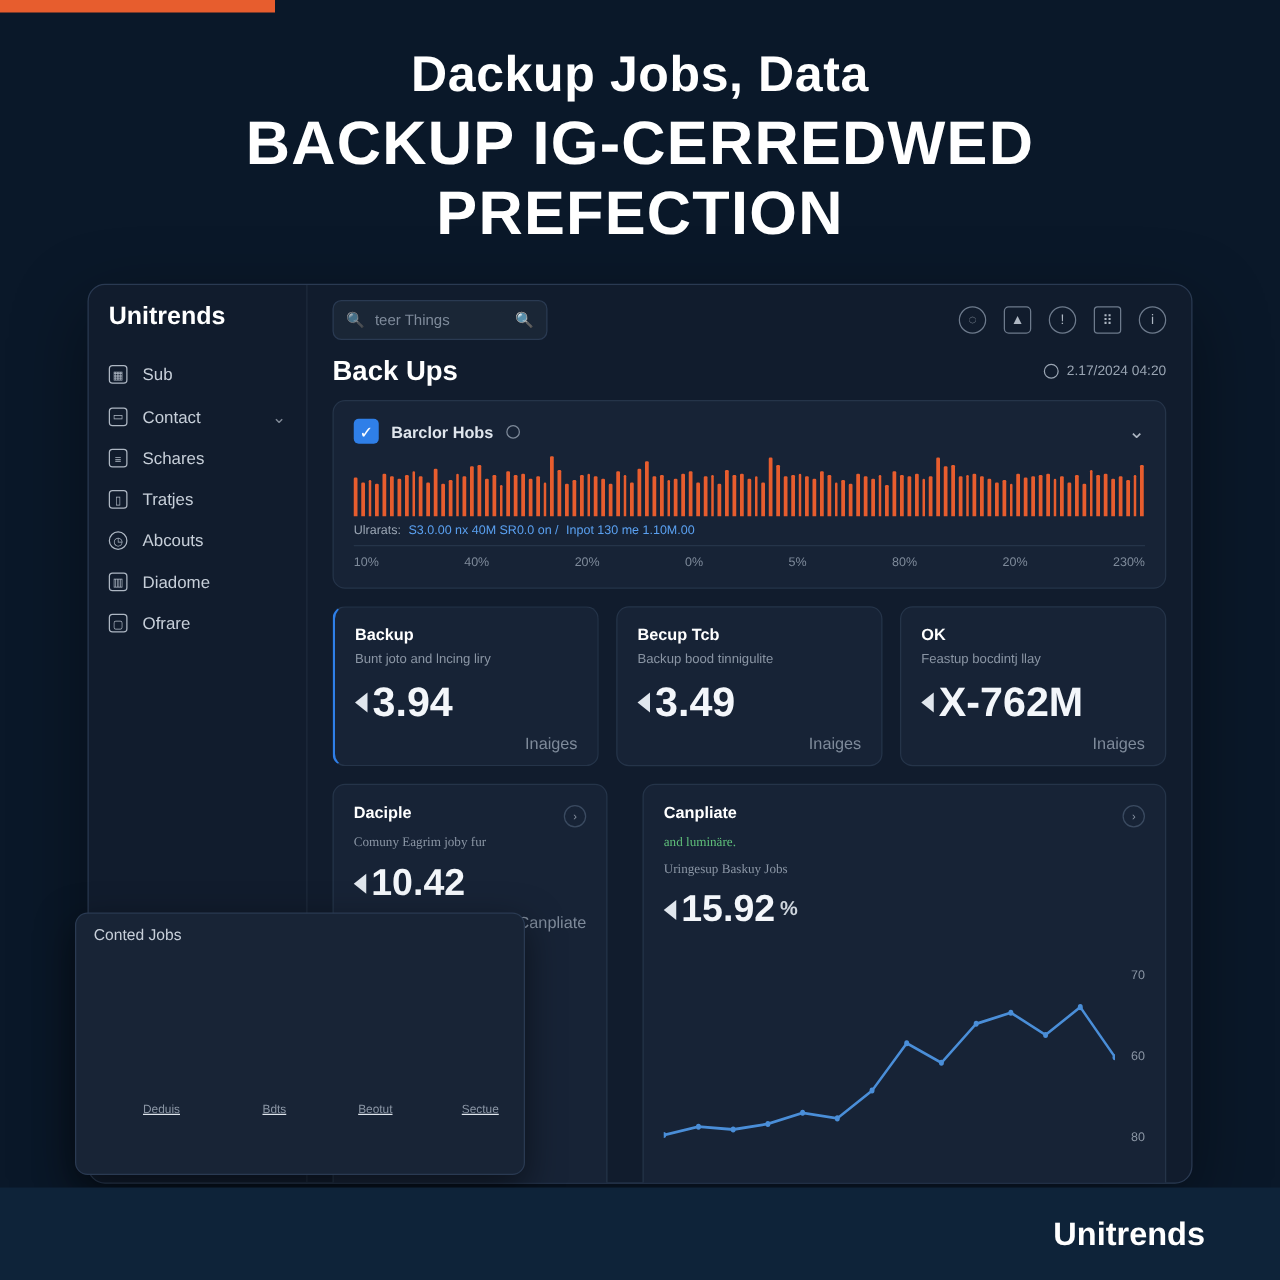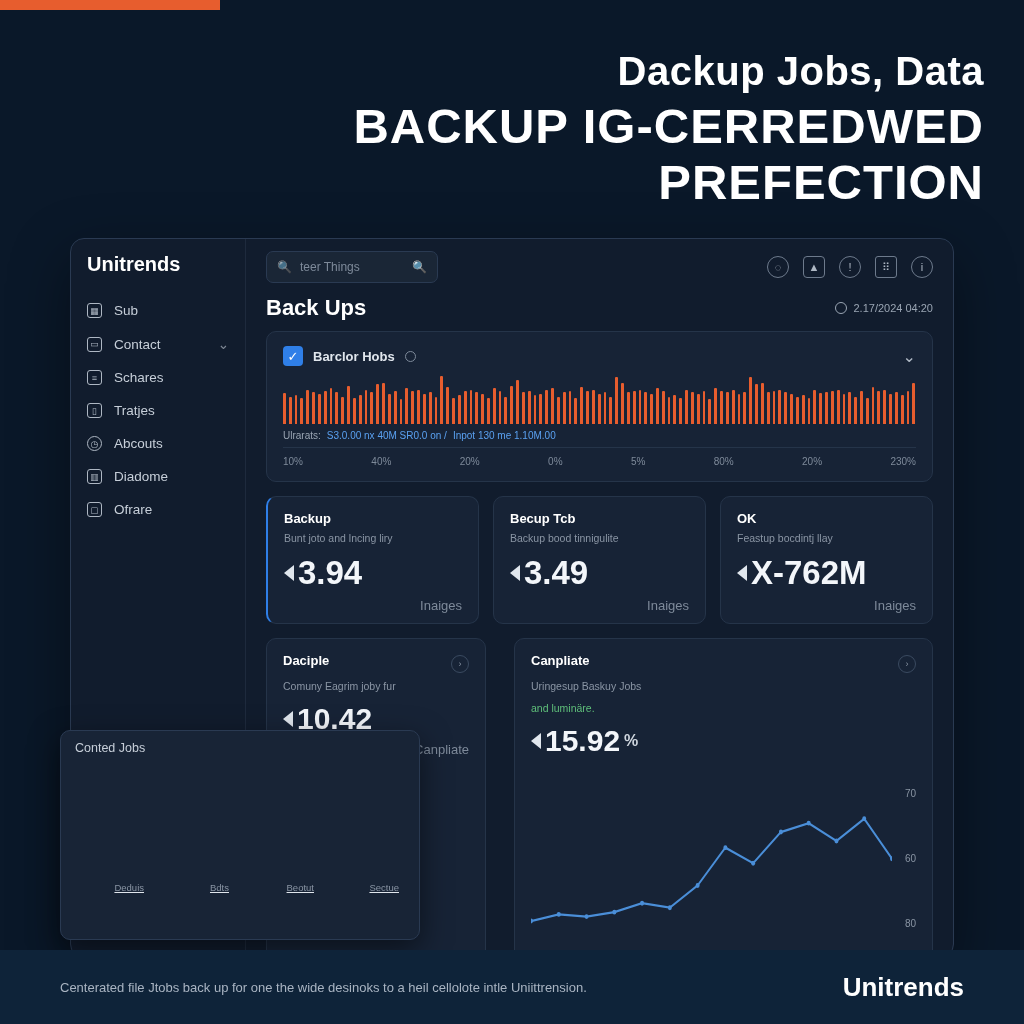--- a/index.html
+++ b/index.html
@@ -5,23 +5,22 @@
 * { margin: 0; padding: 0; box-sizing: border-box; }
 html, body { width: 1024px; height: 1024px; overflow: hidden; }
 body {
   background: #0a1829;
   font-family: -apple-system, BlinkMacSystemFont, "Segoe UI", Arial, sans-serif;
   color: #e0e6ed;
   position: relative;
 }
 .top-bar { position: absolute; top: 0; left: 0; width: 220px; height: 10px; background: #e75d2e; }
 .hero {
-  text-align: right;
+  text-align: center;
   padding: 38px 40px 28px;
-  margin-top: 11px;
 }
 .hero-line1 { font-size: 40px; font-weight: 600; color: #fff; letter-spacing: 0.5px; }
 .hero-line2 { font-size: 49px; font-weight: 700; color: #fff; letter-spacing: 1px; margin-top: 4px; }
 
 .app-window {
   margin: 0 70px;
   background: #111c2d;
   border: 1px solid #2a3a52;
   border-radius: 14px;
   height: 720px;
@@ -108,21 +107,21 @@
 .tri { width:0;height:0;border-top:8px solid transparent;border-bottom:8px solid transparent;border-right:10px solid #e0e6ed;display:inline-block;}
 .card-foot { text-align: right; font-size: 13px; color: #7e8a9a; margin-top: 6px; }
 
 .row2 { display: grid; grid-template-columns: 220px 1fr; gap: 28px; margin-top: 14px; flex:1; }
 .card2 {
   background: #172336; border: 1px solid #253449; border-radius: 10px;
   padding: 14px 16px; position: relative;
 }
 .card2-head { display: flex; justify-content: space-between; align-items: center; }
 .more { width: 18px; height: 18px; border:1px solid #3a4a60;border-radius:50%;display:inline-flex;align-items:center;justify-content:center;color:#8a95a4;font-size:9px;cursor:pointer;}
-.card2-sub { font-size: 10.5px; color: #8a95a4; margin: 6px 0 10px; }
+.card2-sub { font-size: 10.5px; color: #8a95a4; margin: 6px 0 10px; font-family: Liberation Serif, serif; }
 .card2-sub.green{color:#5fbf7a;}
 .card2-val { font-size: 30px; font-weight: 700; color: #f3f6fa; display:flex;align-items:center;gap:4px;}
 .pct { font-size: 16px; font-weight: 600; color:#cfd6de; }
 
 .overlay-chart {
   position: absolute;
   left: 60px; bottom: 84px;
   width: 360px; height: 210px;
   background: #182436; border: 1px solid #2a3a52; border-radius: 10px;
   padding: 10px 14px 32px;
@@ -393,22 +392,22 @@
               <span>10.42</span>
             </div>
           <div class="card-foot">Canpliate</div>
         </div>
 
         <div class="card2">
           <div class="card2-head">
             <span class="card-title">Canpliate</span>
             <span class="more">›</span>
           </div>
+          <div class="card2-sub green">and luminäre.</div>
           <div class="card2-sub">Uringesup Baskuy Jobs</div>
-          <div class="card2-sub green">and luminäre.</div>
           <div class="card2-val">
               <span class="tri"></span>
               <span>15.92</span>
               <span class="pct">%</span>
             </div>
           <div class="line-chart">
             <span class="ly" style="top:30px">70</span>
             <span class="ly" style="top:95px">60</span>
             <span class="ly" style="top:160px">80</span>
             <svg class="line" viewBox="0 0 400 160" preserveAspectRatio="none">
@@ -455,15 +454,14 @@
         <div class="vlab">Beotut</div>
       </div>
       <div class="bar-col">
         <div class="vbar" style="height: 23.1579%;"></div>
         <div class="vlab">Sectue</div>
       </div>
     </div>
 </div>
 
 <div class="footer">
-  <div class="footer-text">Centerated file Jtobs back up for one the wide desinoks to a heil cellolote intle Uniittrension.</div>
   <div class="footer-brand">Unitrends</div>
 </div>
 
 </body></html>

